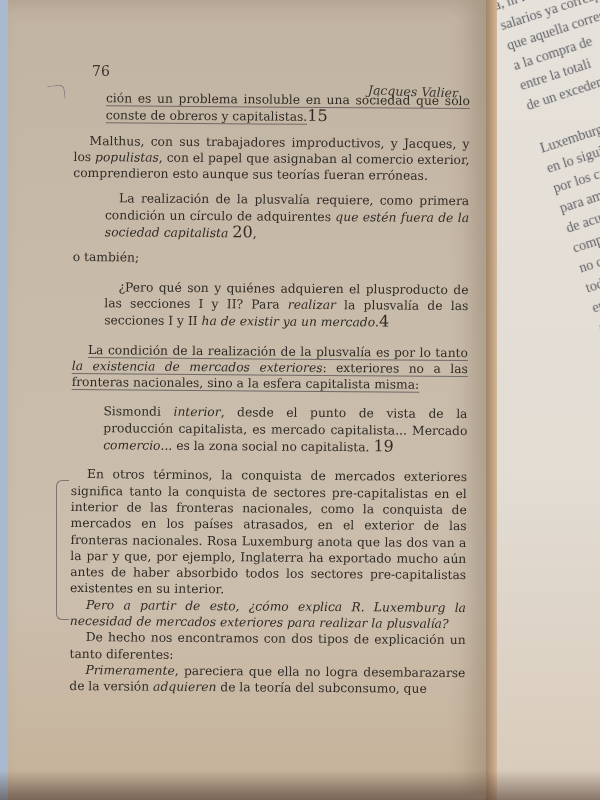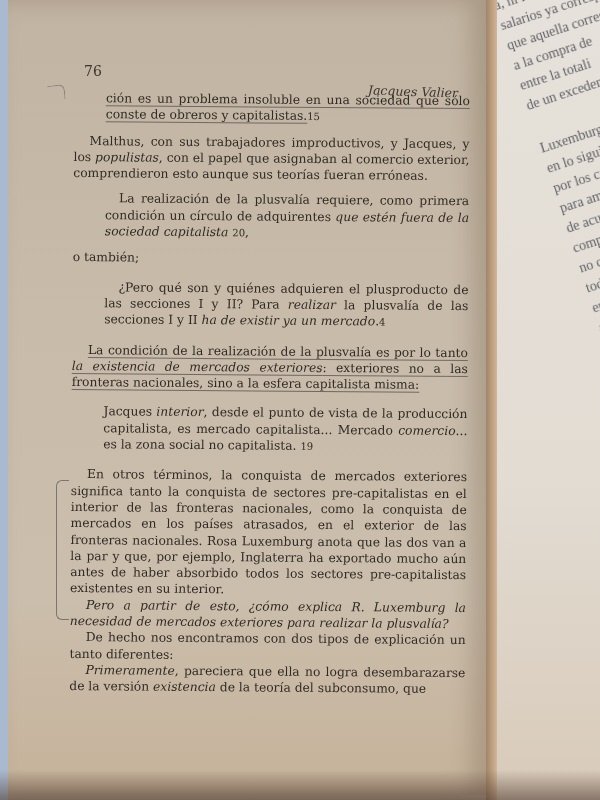--- a/index.html
+++ b/index.html
@@ -35,21 +35,21 @@
     transform: rotate(-18deg); transform-origin: 0 0;
     font-family: "Liberation Serif", serif;
     font-size: 14px; line-height: 21px; color: #5d5f66;
     filter: blur(0.5px);
     white-space: nowrap;
   }
   .right-text .line { display: block; }
   .right-text .gap { display: block; height: 24px; }
 
   .page-number {
-    position: absolute; left: 84px; top: 63px;
+    position: absolute; left: 92px; top: 63px;
     font-size: 14px; color: #3b352f;
   }
   .running-head {
     position: absolute; left: 368px; top: 84px;
     font-size: 12.5px; font-style: italic; color: #3b352f;
     transform: rotate(2deg);
   }
   .pencil-check {
     position: absolute; left: 48px; top: 85px; width: 16px; height: 14px;
     border-top: 1.5px solid #8c7f84; border-right: 1.5px solid #8c7f84;
@@ -65,21 +65,21 @@
     font-size: 12.3px; line-height: 16.3px; color: #2f2a25;
     text-align: justify;
     transform: rotate(0.45deg); transform-origin: 0 0;
   }
   .body-text p { margin: 0; }
   .quote { padding-left: 32px; }
   .indent { text-indent: 14px; }
   .first-indent { text-indent: 16px; }
   .sp-after { margin-bottom: 9px !important; }
   .sp-after-lg { margin-bottom: 13px !important; }
-  .sup { font-size: 10px; }
+  .sup { font-size: 16px; }
   em { font-style: italic; }
   .ul {
     text-decoration: underline; text-decoration-color: #6f6968;
     text-decoration-thickness: 1px; text-underline-offset: 3px;
   }
 </style>
 </head>
 <body>
 
 <div class="desk-strip"></div>
@@ -135,27 +135,27 @@
 
   <p class="quote indent sp-after-lg">
     <span>¿Pero qué son y quiénes adquieren el plusproducto de las secciones I y II? Para </span><em>realizar</em><span> la plusvalía de las secciones I y II </span><em>ha de existir ya un mercado</em><span>.</span><span class="sup">4</span>
   </p>
 
   <p class="first-indent sp-after-lg ul">
     <span>La condición de la realización de la plusvalía es por lo tanto </span><em>la existencia de mercados exteriores</em><span>: exteriores no a las fronteras nacionales, sino a la esfera capitalista misma:</span>
   </p>
 
   <p class="quote sp-after-lg">
-    <span>Jacques </span><em>interior</em><span>, desde el punto de vista de la producción capitalista, es mercado capitalista... Mercado </span><em>comercio</em><span>... es la zona social no capitalista.</span>&nbsp;<span class="sup">19</span>
+    <span>Sismondi </span><em>interior</em><span>, desde el punto de vista de la producción capitalista, es mercado capitalista... Mercado </span><em>comercio</em><span>... es la zona social no capitalista.</span>&nbsp;<span class="sup">19</span>
   </p>
 
   <p class="first-indent">En otros términos, la conquista de mercados exteriores significa tanto la conquista de sectores pre-capitalistas en el interior de las fronteras nacionales, como la conquista de mercados en los países atrasados, en el exterior de las fronteras nacionales. Rosa Luxemburg anota que las dos van a la par y que, por ejemplo, Inglaterra ha exportado mucho aún antes de haber absorbido todos los sectores pre-capitalistas existentes en su interior.</p>
 
   <p class="first-indent">
     <em>Pero a partir de esto, ¿cómo explica R. Luxemburg la necesidad de mercados exteriores para realizar la plusvalía?</em>
   </p>
 
   <p class="first-indent">De hecho nos encontramos con dos tipos de explicación un tanto diferentes:</p>
 
   <p class="first-indent">
-    <em>Primeramente</em><span>, pareciera que ella no logra desembarazarse de la versión </span><em>existencia</em><span> de la teoría del subconsumo, que</span>
+    <em>Primeramente</em><span>, pareciera que ella no logra desembarazarse de la versión </span><em>adquieren</em><span> de la teoría del subconsumo, que</span>
   </p>
 </div>
 
 </body></html>

